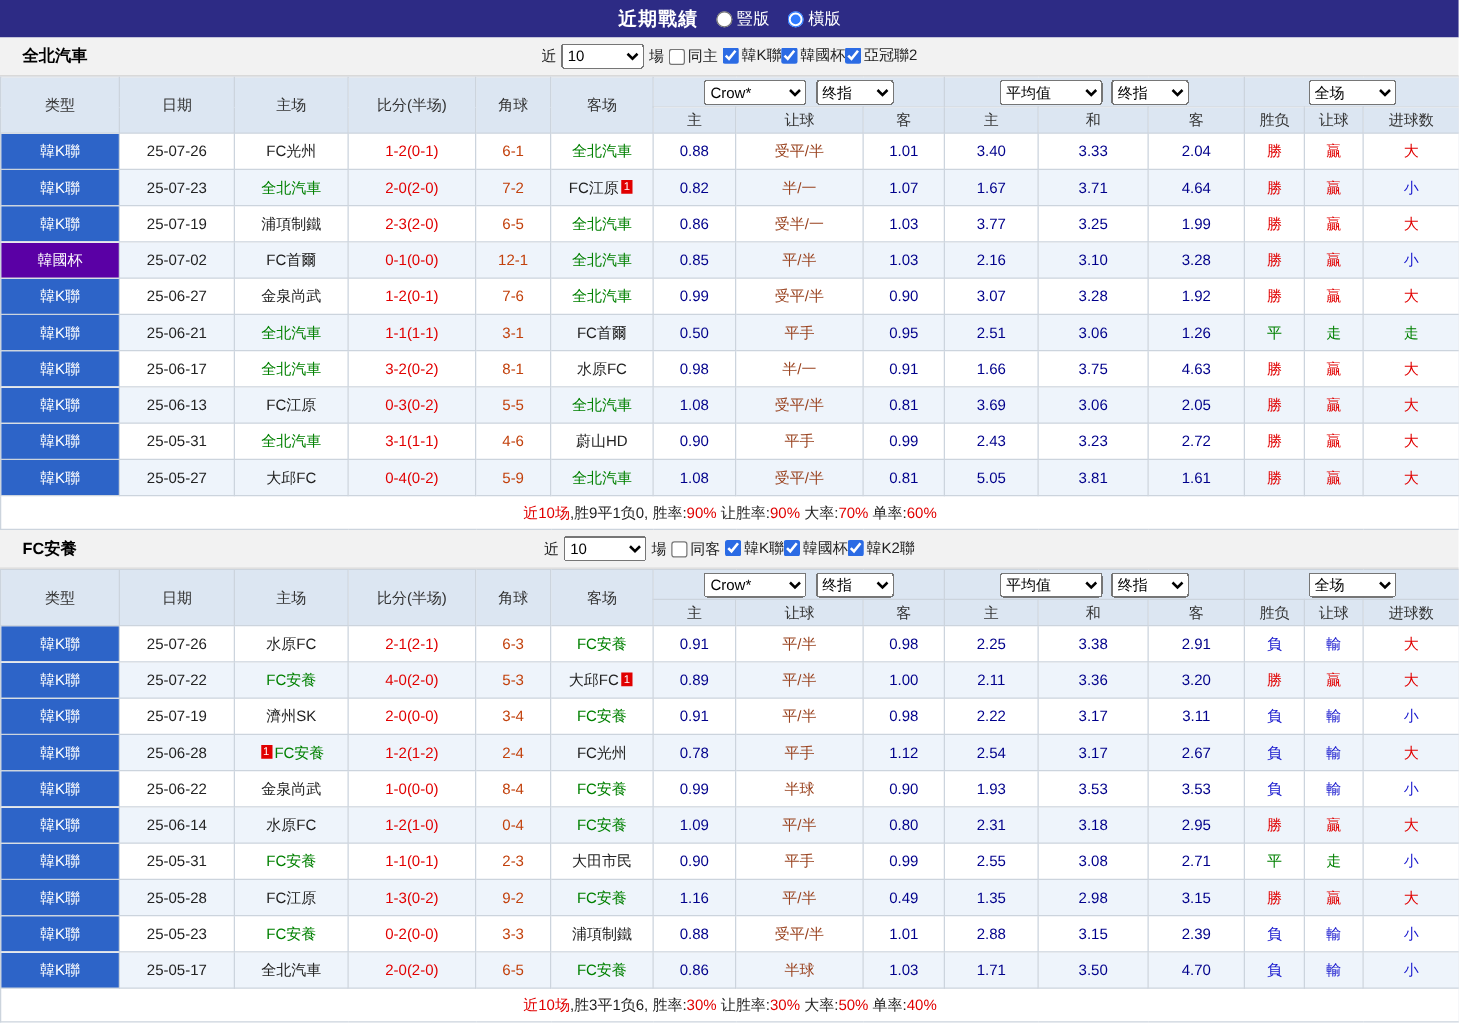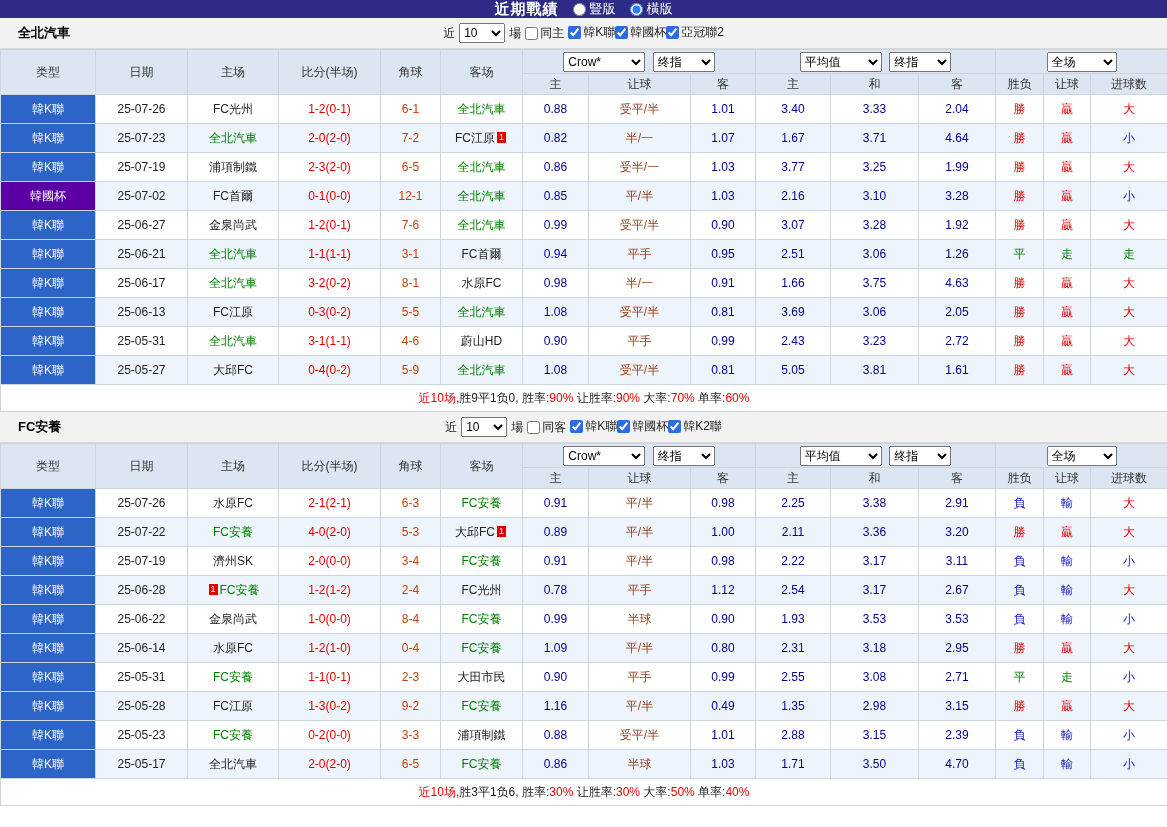--- a/index.html
+++ b/index.html
@@ -4,36 +4,36 @@
 <style>
   * { margin:0; padding:0; box-sizing:border-box; }
   html,body { background:#fff; }
   body {
     width:1167px; height:827px;
     font-family:"Liberation Sans","DejaVu Sans",sans-serif;
     font-size:12px; color:#222;
   }
   
   .topbar {
-    height:18px; background:#2d2b85; color:#fff;
+    height:30px; background:#2d2b85; color:#fff;
     display:flex; align-items:center; justify-content:center; gap:14px;
   }
   .topbar .title { font-size:15px; font-weight:bold; letter-spacing:1px; }
   .topbar label { display:inline-flex; align-items:center; gap:4px; font-size:13px; cursor:pointer; }
   .topbar input[type=radio]{ accent-color:#2f7bff; width:13px; height:13px; }
 
   
   .section-band {
     height:31px; background:#f2f2f2; border-bottom:1px solid #d9d9d9;
     display:flex; align-items:center; justify-content:center; position:relative;
   }
   .team-name { position:absolute; left:18px; font-weight:bold; font-size:13px; color:#000; }
   .controls { display:flex; align-items:center; gap:4px; }
   .controls select { font-size:12px; height:20px; }
-  .controls .count { width:46px; }
+  .controls .count { width:66px; }
   .cb { display:inline-flex; align-items:center; gap:2px; cursor:pointer; }
   input[type=checkbox]{ accent-color:#2b6be4; width:13px; height:13px; vertical-align:middle; }
 
   
   table { width:100%; border-collapse:collapse; table-layout:fixed; }
   th,td { border:1px solid #ccd4dd; text-align:center; padding:0; font-size:12px; overflow:hidden; white-space:nowrap; }
   thead th { background:#dce6f2; font-weight:normal; color:#333; }
   tr.hdr-top th { height:24px; }
   tr.hdr-bot th { height:21px; }
   .dd-cell select { font-size:12px; height:20px; margin:0 2px; }
@@ -232,21 +232,21 @@
             <td style="color: rgb(225, 0, 0);">贏</td>
             <td style="color: rgb(225, 0, 0);">大</td>
           </tr>
           <tr class="alt">
             <td class="lg lg-blue">韓K聯</td>
             <td>25-06-21</td>
             <td><span class="focus">全北汽車</span></td>
             <td class="score">1-1(1-1)</td>
             <td class="corner">3-1</td>
             <td><span>FC首爾</span></td>
-            <td class="odds">0.94</td>
+            <td class="odds">0.50</td>
             <td class="hc">平手</td>
             <td class="odds">0.95</td>
             <td class="odds">2.51</td>
             <td class="odds">3.06</td>
             <td class="odds">1.26</td>
             <td style="color: rgb(0, 128, 0);">平</td>
             <td style="color: rgb(0, 128, 0);">走</td>
             <td style="color: rgb(0, 128, 0);">走</td>
           </tr>
           <tr>

